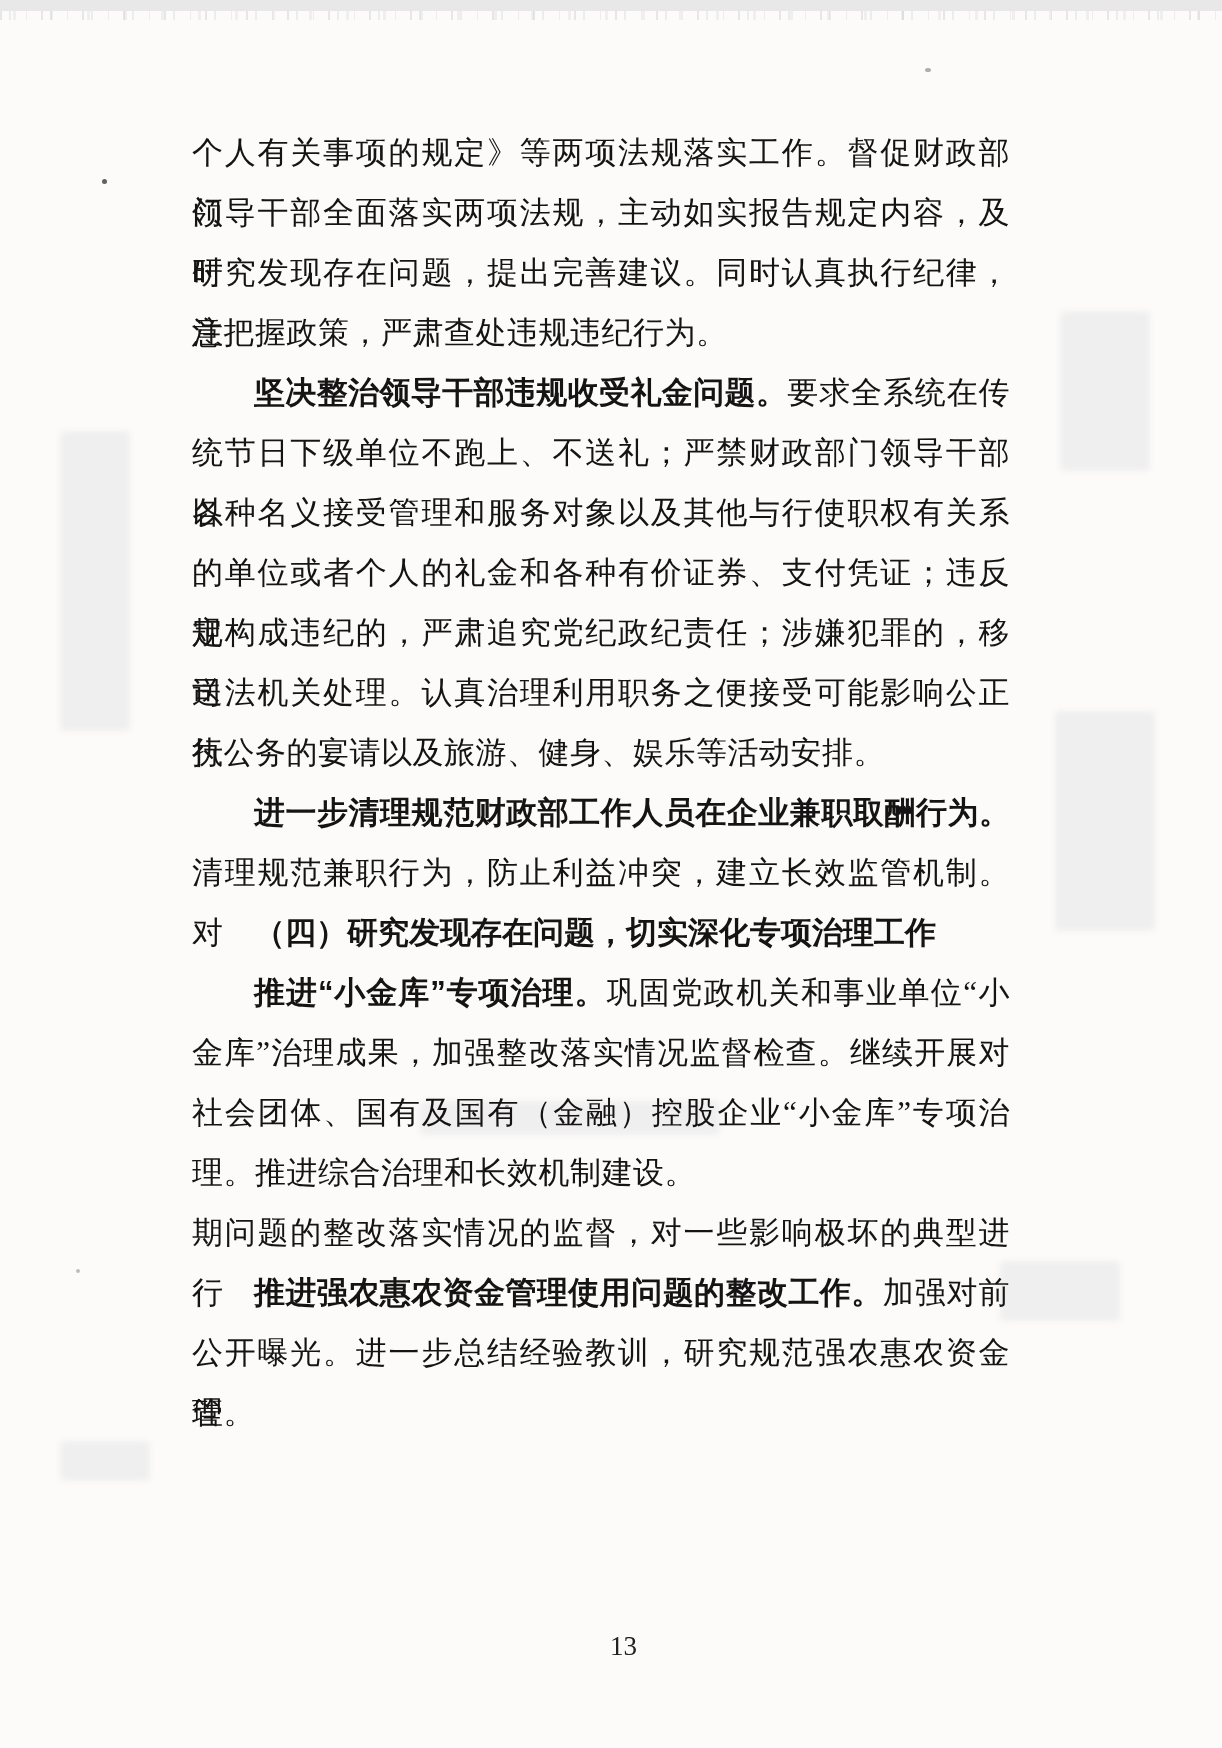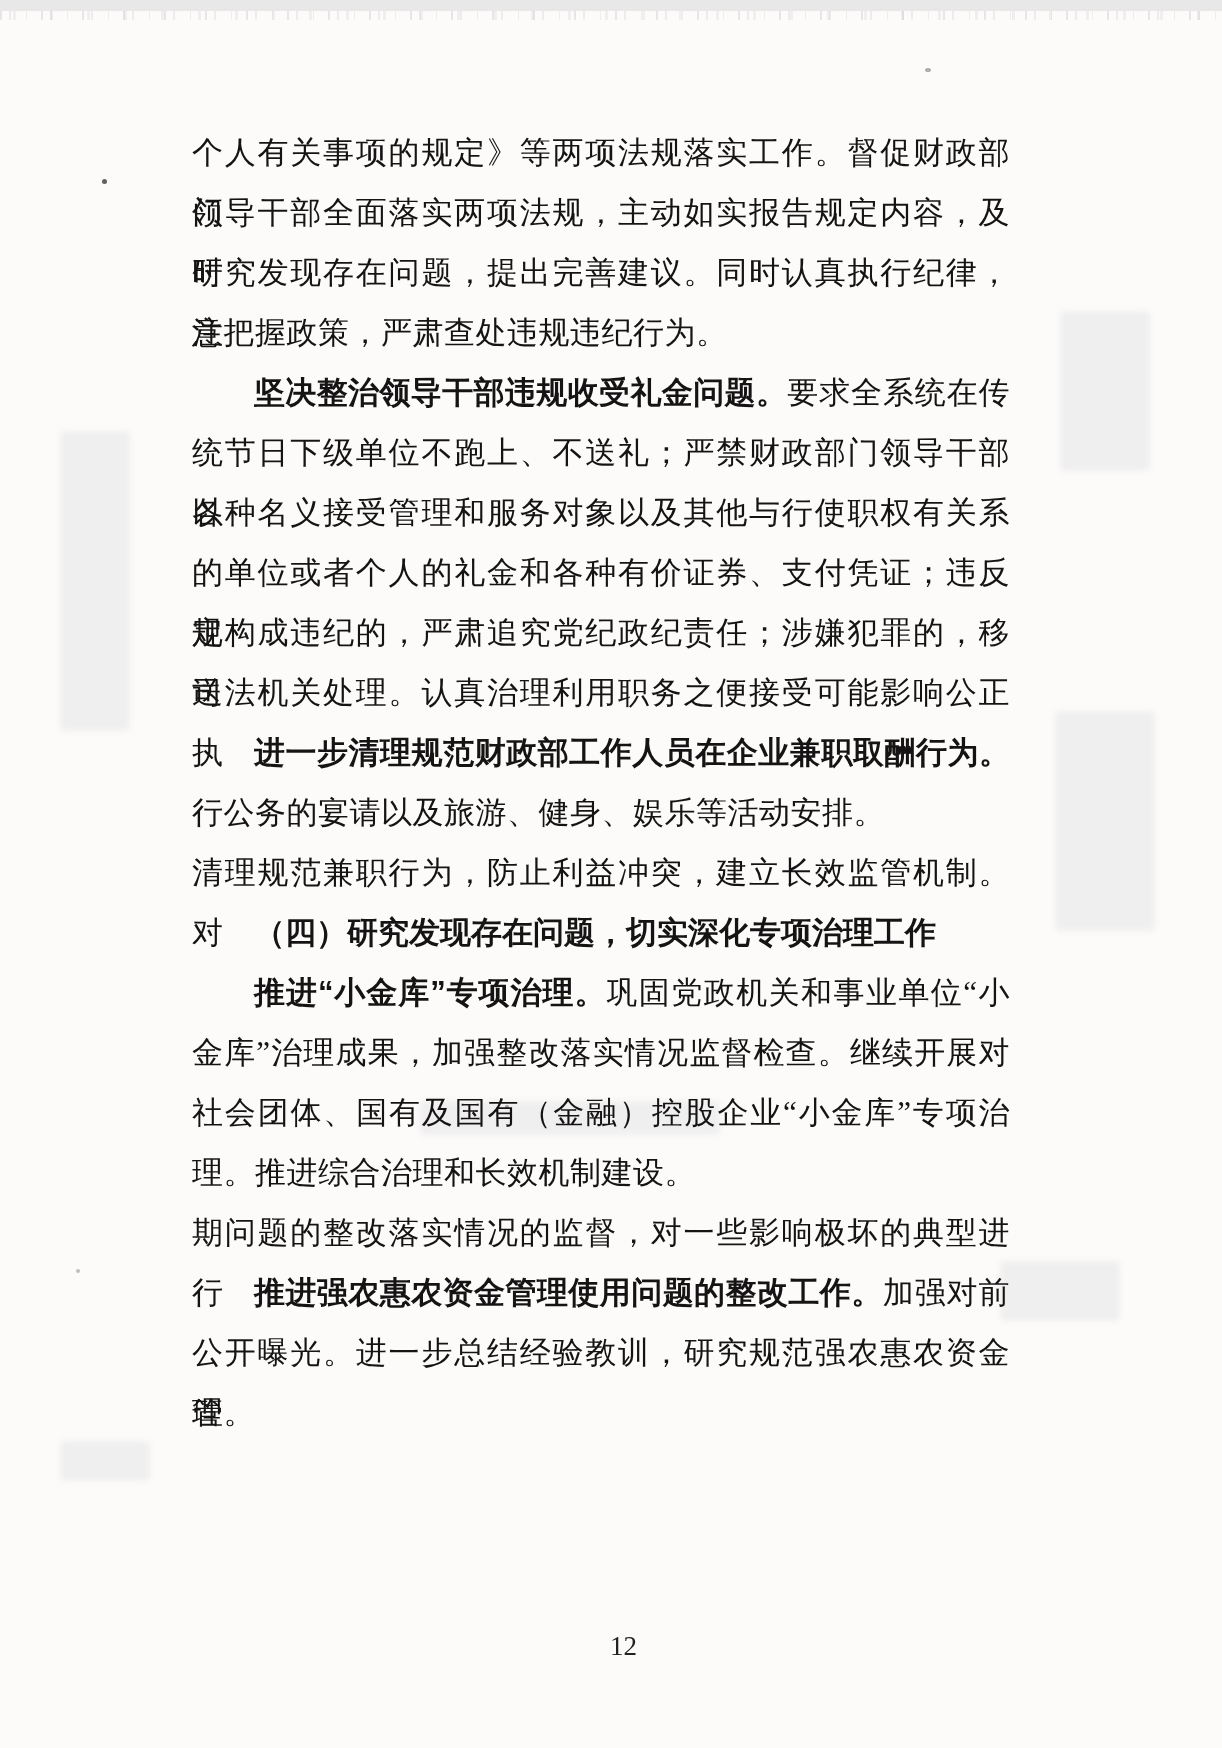--- a/index.html
+++ b/index.html
@@ -99,29 +99,29 @@
       <div class="line fill"><span>个人有关事项的规定》等两项法规落实工作。督促财政部门</span></div>
       <div class="line fill"><span>领导干部全面落实两项法规，主动如实报告规定内容，及时</span></div>
       <div class="line fill"><span>研究发现存在问题，提出完善建议。同时认真执行纪律，注</span></div>
       <div class="line"><span>意把握政策，严肃查处违规违纪行为。</span></div>
       <div class="line fill indent"><span class="bold">坚决整治领导干部违规收受礼金问题。</span><span>要求全系统在传</span></div>
       <div class="line fill"><span>统节日下级单位不跑上、不送礼；严禁财政部门领导干部以</span></div>
       <div class="line fill"><span>各种名义接受管理和服务对象以及其他与行使职权有关系</span></div>
       <div class="line fill"><span>的单位或者个人的礼金和各种有价证券、支付凭证；违反规</span></div>
       <div class="line fill"><span>定构成违纪的，严肃追究党纪政纪责任；涉嫌犯罪的，移送</span></div>
       <div class="line fill"><span>司法机关处理。认真治理利用职务之便接受可能影响公正执</span></div>
+      <div class="line"><span>行公务的宴请以及旅游、健身、娱乐等活动安排。</span></div>
       <div class="line fill indent"><span class="bold">进一步清理规范财政部工作人员在企业兼职取酬行为。</span></div>
-      <div class="line"><span>行公务的宴请以及旅游、健身、娱乐等活动安排。</span></div>
       <div class="line fill"><span>清理规范兼职行为，防止利益冲突，建立长效监管机制。对</span></div>
       <div class="line indent"><span class="bold">（四）研究发现存在问题，切实深化专项治理工作</span></div>
       <div class="line fill indent"><span class="bold">推进“小金库”专项治理。</span><span>巩固党政机关和事业单位“小</span></div>
       <div class="line fill"><span>金库”治理成果，加强整改落实情况监督检查。继续开展对</span></div>
       <div class="line fill"><span>社会团体、国有及国有（金融）控股企业“小金库”专项治</span></div>
       <div class="line"><span>理。推进综合治理和长效机制建设。</span></div>
       <div class="line fill"><span>期问题的整改落实情况的监督，对一些影响极坏的典型进行</span></div>
       <div class="line fill indent"><span class="bold">推进强农惠农资金管理使用问题的整改工作。</span><span>加强对前</span></div>
       <div class="line fill"><span>公开曝光。进一步总结经验教训，研究规范强农惠农资金管</span></div>
       <div class="line"><span>理。</span></div>
     </div>
 
-  <div class="page-number">12</div>
+  <div class="page-number">13</div>
 
 </div>
 
 </body></html>

